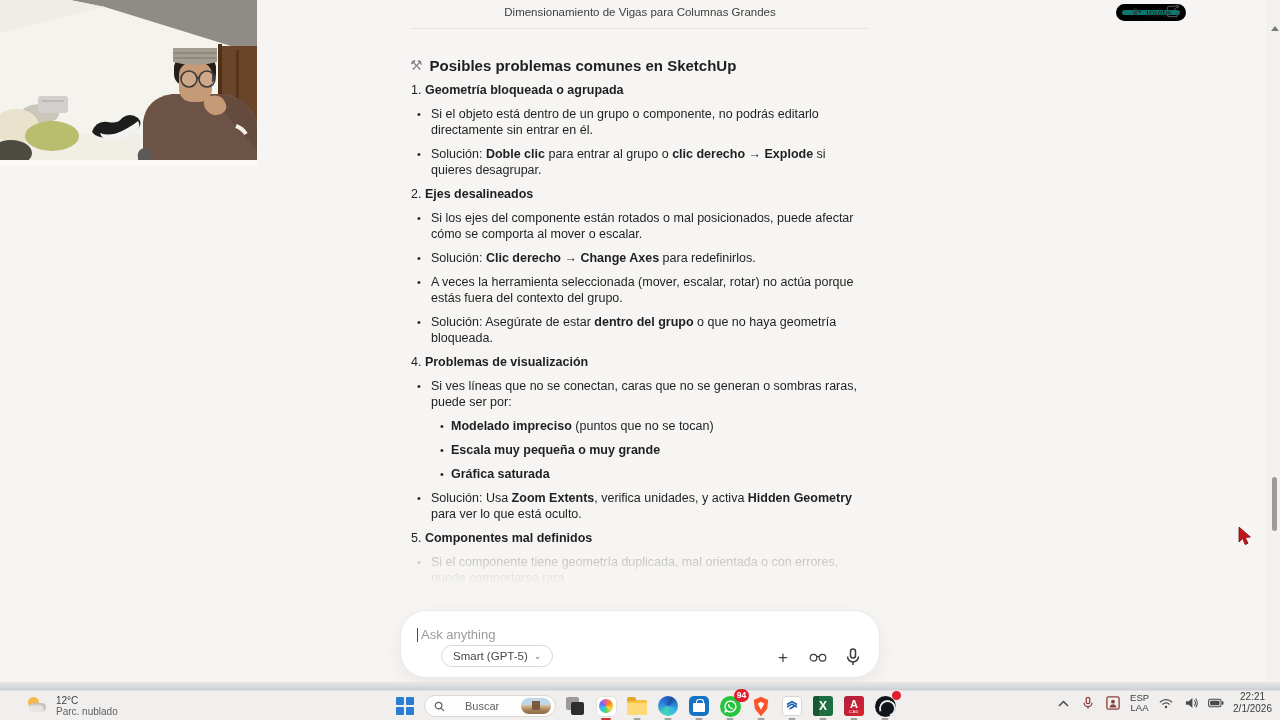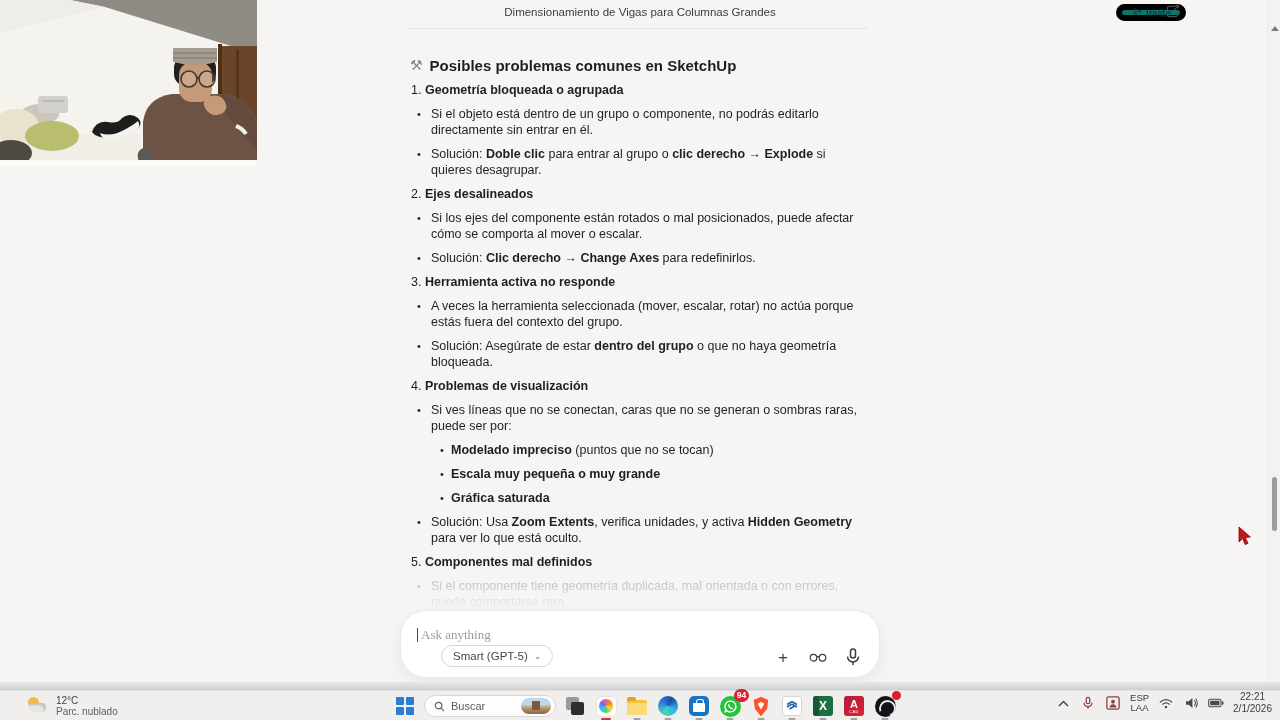--- a/index.html
+++ b/index.html
@@ -62,21 +62,21 @@
     mask-image:linear-gradient(to bottom, rgba(0,0,0,.75), rgba(0,0,0,.10)); }
 
   
   .composer {
     position:absolute; left:400px; top:610px; width:480px; height:68px;
     background:#fff; border:1px solid #ebeae8; border-radius:26px;
     box-shadow:0 6px 18px rgba(0,0,0,.06);
   }
   .ph-row { display:flex; align-items:center; padding:16px 18px 0 16px; }
   .caret { width:1px; height:14px; background:#4a4a4a; margin-right:3px; }
-  .ph-text { color:#9b9b9b; font-size:13px;font-family:Liberation Serif, serif; }
+  .ph-text { color:#9b9b9b; font-size:13px; }
   .model-pill {
     position:absolute; left:40px; bottom:10px; height:22px;
     display:flex; align-items:center; gap:6px;
     border:1px solid #d9d8d6; border-radius:12px; padding:0 11px;
     font-size:11.5px; color:#474747; background:#fff; cursor:pointer;
   }
   .model-pill .chev { font-size:9px; color:#6e6e6e; }
   .composer-icons { position:absolute; right:17px; bottom:11px; display:flex; align-items:center; gap:17px; color:#3e3e3e; }
   .cicon { width:18px; height:18px; display:flex; align-items:center; justify-content:center; cursor:pointer; }
   .plus-glyph { font-size:17px; line-height:17px; color:#3e3e3e; }
@@ -100,21 +100,21 @@
   .run::after { content:""; position:absolute; bottom:-2px; left:50%; transform:translateX(-50%);
     width:7px; height:2px; border-radius:2px; background:#a5a3a1; }
   .run-red::after { content:""; position:absolute; bottom:-2px; left:50%; transform:translateX(-50%);
     width:10px; height:2px; border-radius:2px; background:#d13438; }
 
   .start-grid { display:grid; grid-template-columns:8px 8px; grid-template-rows:8px 8px; gap:2px; }
   .start-grid div { background:#2b7cd3; border-radius:1px; }
 
   .search-pill { position:relative; width:132px; height:22px; background:#fdfdfd;
     border:1px solid #dad8d6; border-radius:11px; display:flex; align-items:center;
-    padding:0 4px 0 9px; gap:6px; cursor:text; }
+    padding:0 4px 0 9px; gap:20px; cursor:text; }
   .search-pill .s-text { font-size:11px; color:#5f5f5f; flex:1; }
   .s-img { width:30px; height:16px; border-radius:8px; overflow:hidden;
     background:linear-gradient(#bed7e8 45%, #d8c3a0 45%, #a9805a 75%, #8a6a48); position:relative; }
   .s-img::after { content:""; position:absolute; left:11px; top:3px; width:8px; height:9px; background:#7a5a3d; }
 
   .tv-back { position:absolute; left:3px; top:3px; width:13px; height:13px; background:#9b9999; border-radius:2px; }
   .tv-front { position:absolute; left:8px; top:8px; width:13px; height:13px; background:#2d2d2d; border-radius:2px; }
 
   .copilot { width:21px; height:21px; border-radius:6px; background:#fff; border:1px solid #e5e3e1;
     display:flex; align-items:center; justify-content:center; }
@@ -248,21 +248,20 @@
       </div>
       <div class="sec-title"><span class="num">2. </span><span class="ttl">Ejes desalineados</span></div>
       <div class="bullet">
         <span class="mk">•</span>
         <span class="tx"><span>Si los ejes del componente están rotados o mal posicionados, puede afectar cómo se comporta al mover o escalar.</span></span>
       </div>
       <div class="bullet">
         <span class="mk">•</span>
         <span class="tx"><span>Solución: </span><b>Clic derecho → Change Axes</b><span> para redefinirlos.</span></span>
       </div>
-      <div class="sec-title"><span class="num">3. </span><span class="ttl">Herramienta activa no responde</span></div>
       <div class="bullet">
         <span class="mk">•</span>
         <span class="tx"><span>A veces la herramienta seleccionada (mover, escalar, rotar) no actúa porque estás fuera del contexto del grupo.</span></span>
       </div>
       <div class="bullet">
         <span class="mk">•</span>
         <span class="tx"><span>Solución: Asegúrate de estar </span><b>dentro del grupo</b><span> o que no haya geometría bloqueada.</span></span>
       </div>
       <div class="sec-title"><span class="num">4. </span><span class="ttl">Problemas de visualización</span></div>
       <div class="bullet">

